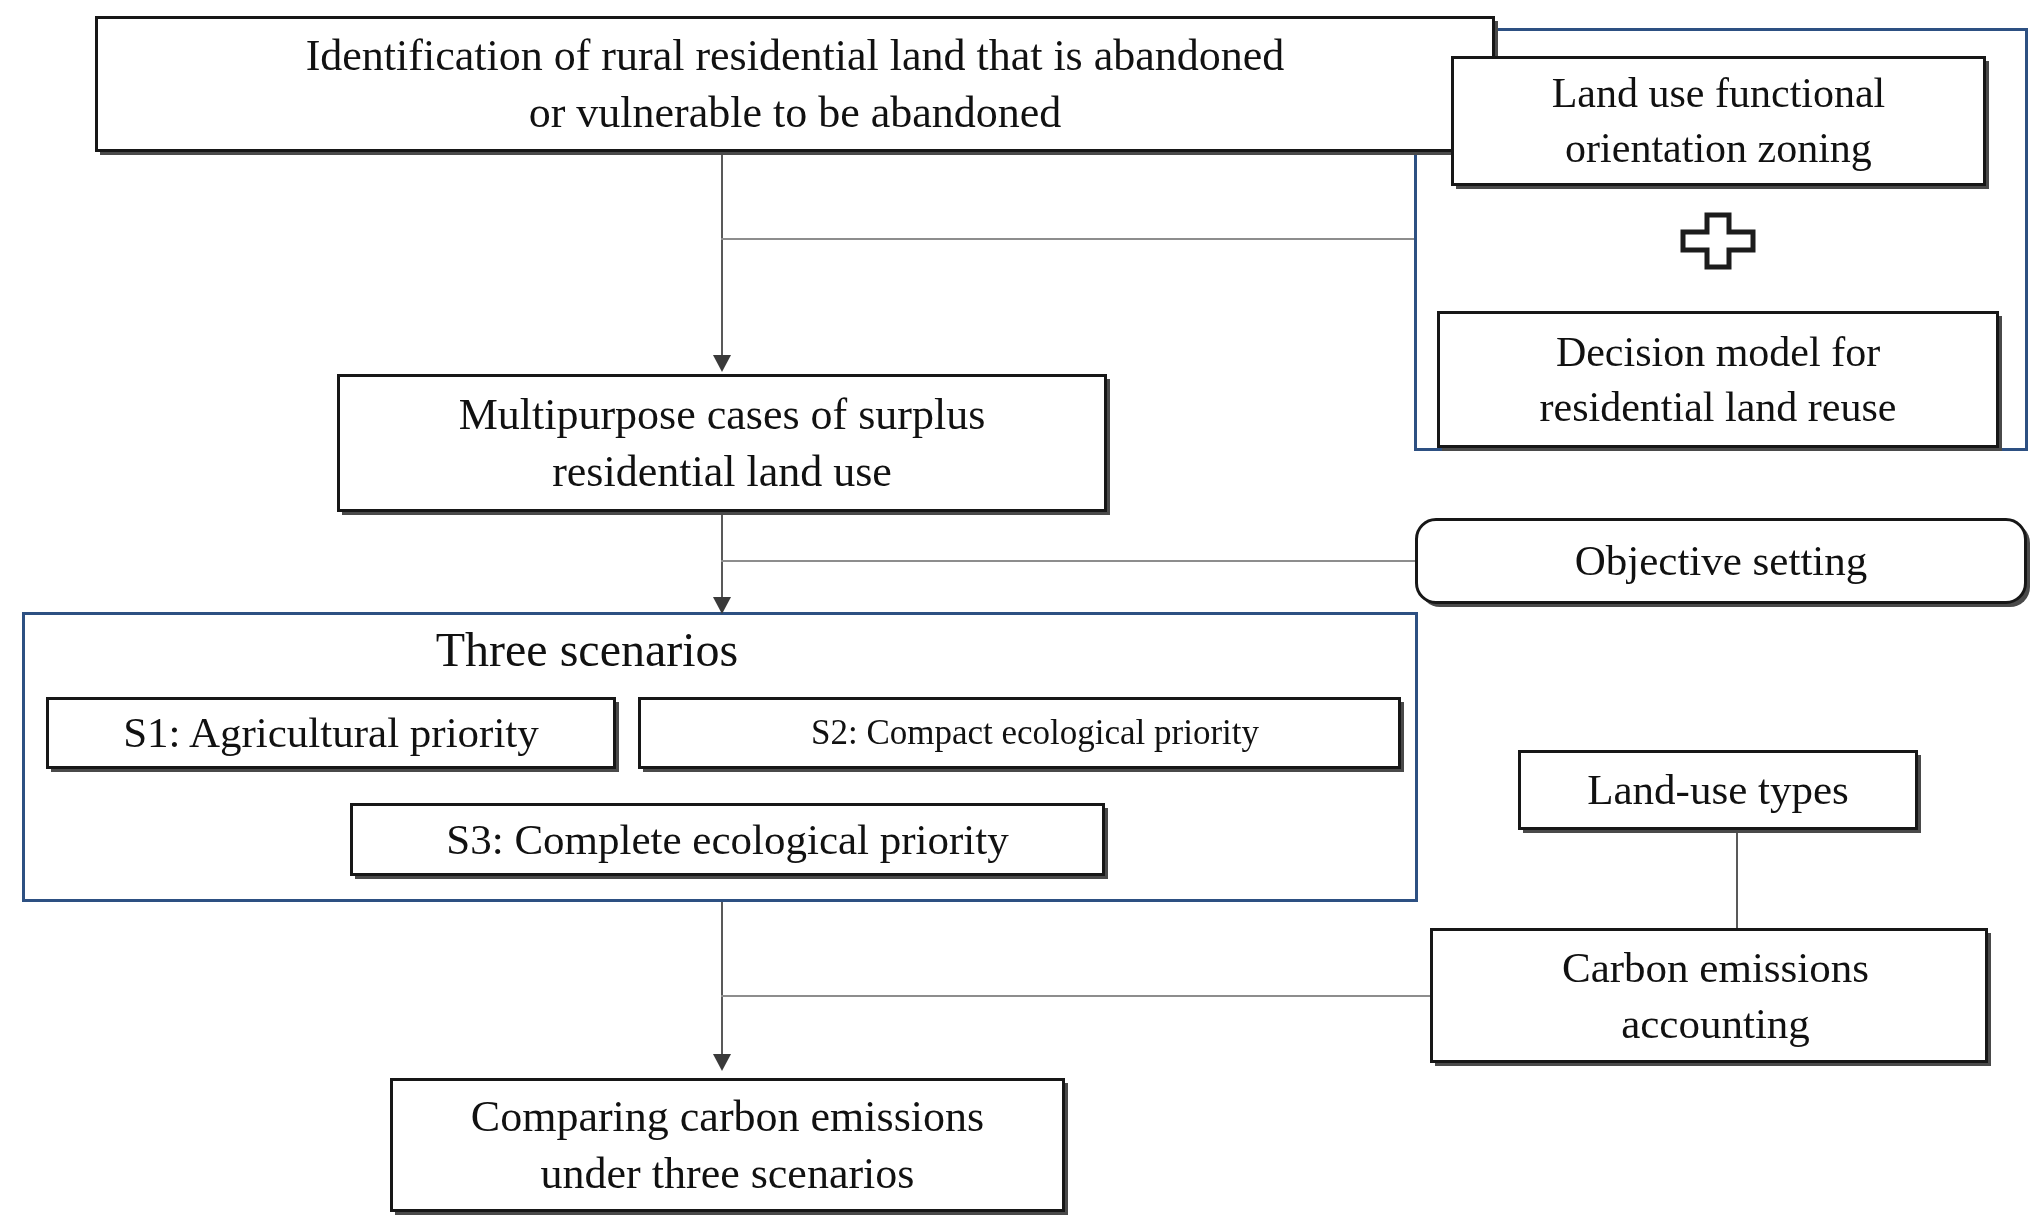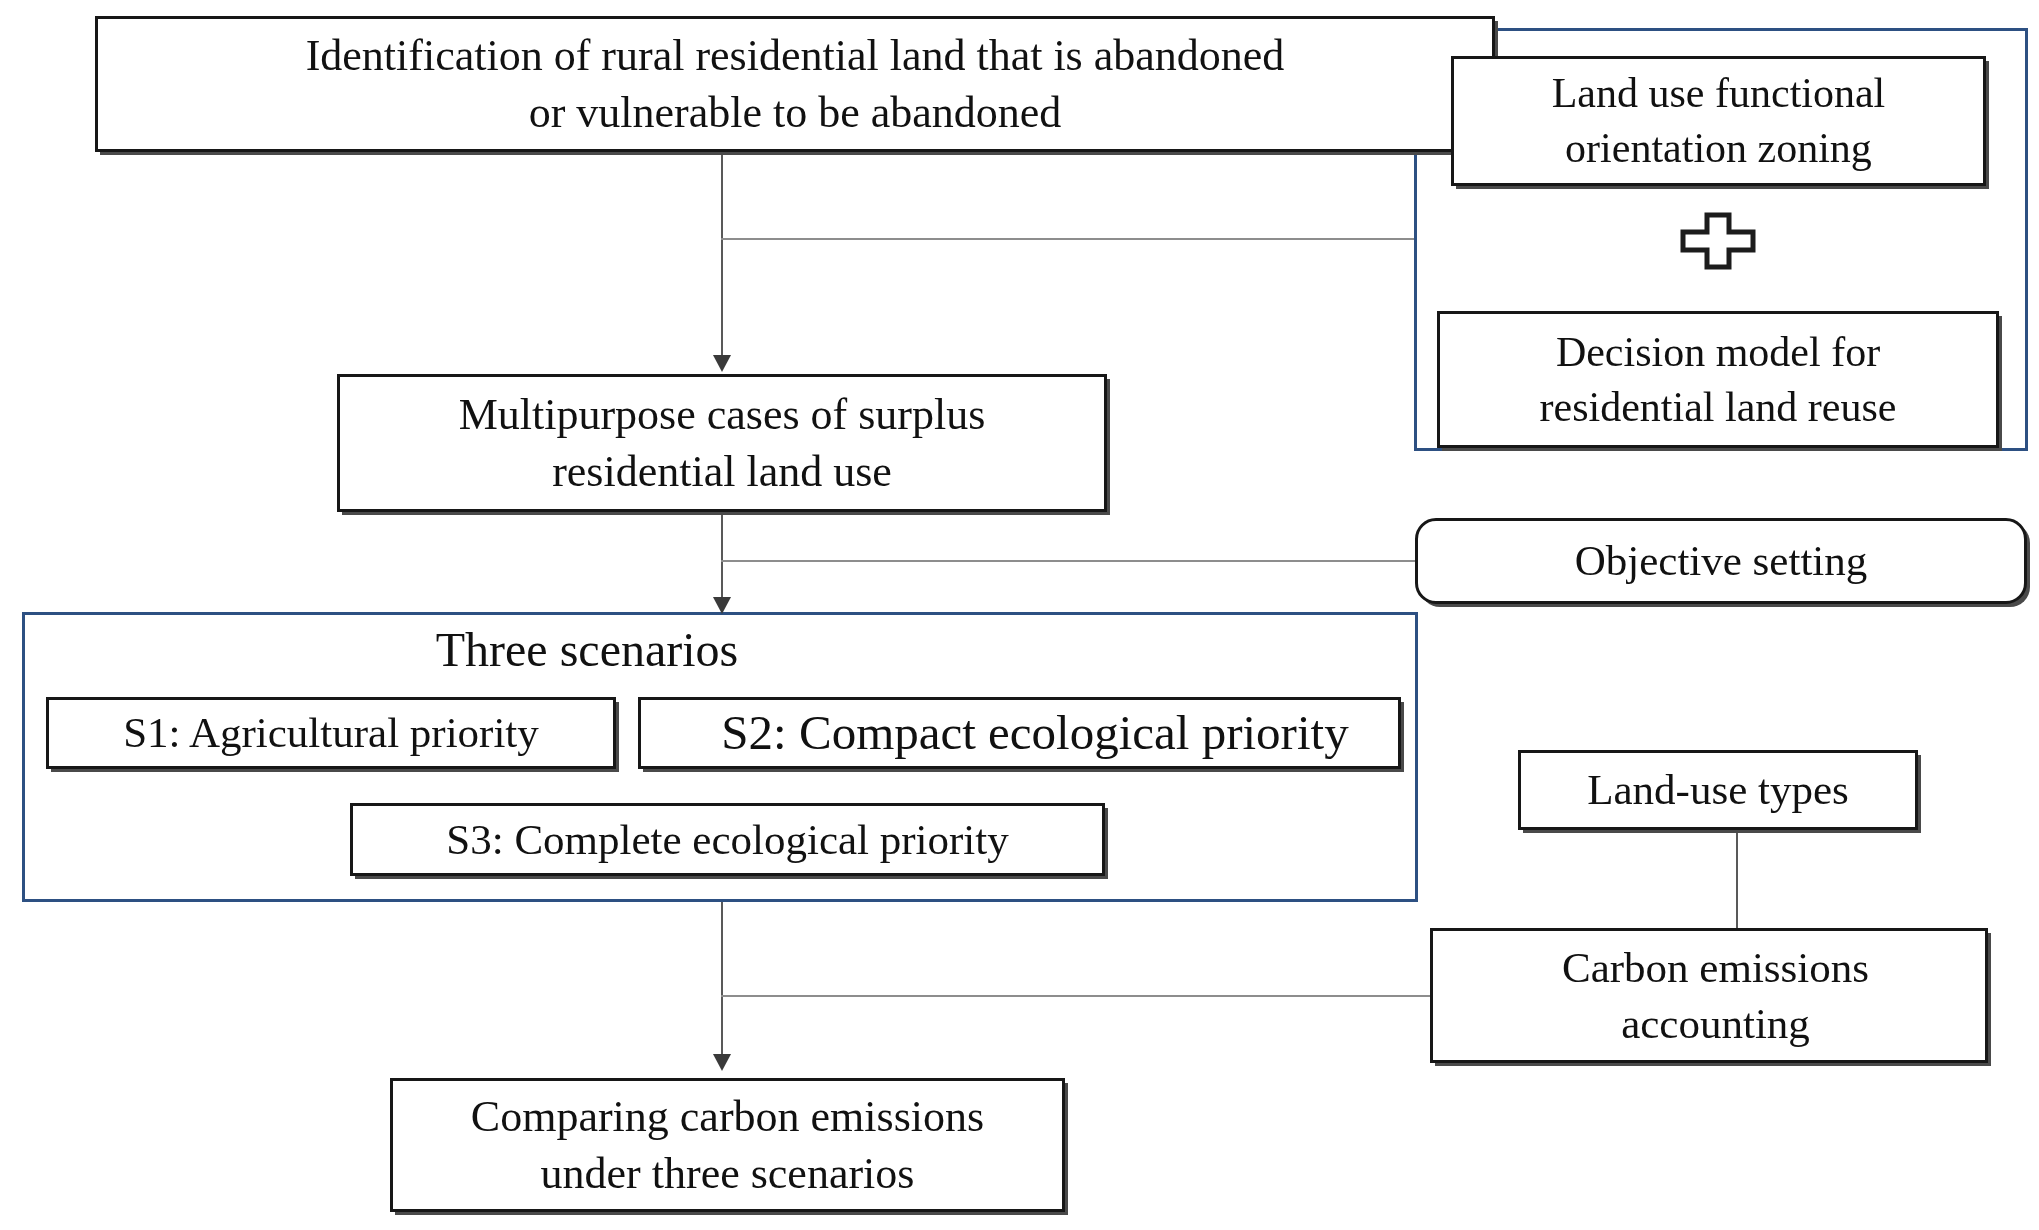--- a/index.html
+++ b/index.html
@@ -65,21 +65,21 @@
   #n-zoning       { left:1451px; top:56px;   width:535px;  height:130px; font-size:42px; }
   #n-decision     { left:1437px; top:287px;  width:562px;  height:137px; font-size:42px;margin-top:24px; }
   #plus-symbol    { left:1680px; top:212px;  width:76px;   height:58px; }
 
   #n-objective    { left:1415px; top:518px;  width:612px;  height:86px;  font-size:43px;border-radius:21px; }
 
   #g-scenarios    { left:22px;   top:612px;  width:1396px; height:290px; }
   #lbl-scenarios  { position:absolute; left:22px; top:622px; width:1130px; text-align:center;
                     font-size:48px; color:#111; z-index:3; }
   #n-s1           { left:46px;   top:697px;  width:570px;  height:72px;  font-size:43px; }
-  #n-s2           { left:638px;  top:697px;  width:763px;  height:72px;  font-size:49px;padding-left:41px; }
+  #n-s2           { left:638px;  top:697px;  width:763px;  height:72px;  font-size:35px;padding-left:41px; }
   #n-s3           { left:350px;  top:803px;  width:755px;  height:73px;  font-size:43px;justify-content:center; }
 
   #n-landuse      { left:1518px; top:750px;  width:400px;  height:80px;  font-size:43px; }
   #n-carbon       { left:1430px; top:928px;  width:558px;  height:135px; font-size:43px;padding-left:23px; }
 </style>
 </head>
 <body>
 
 <div id="stage">
 

